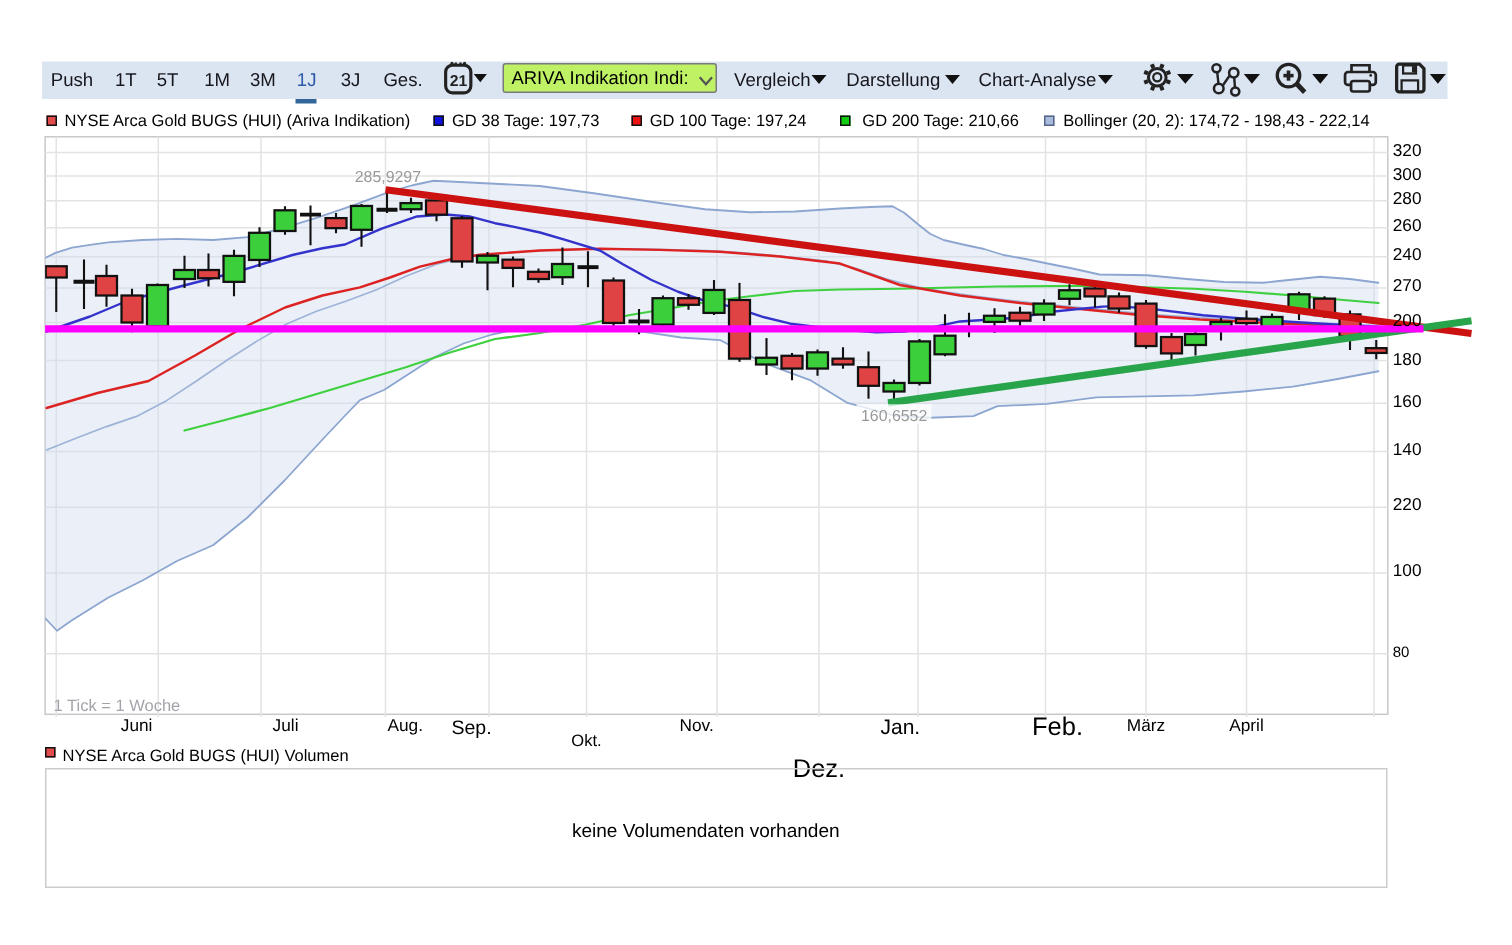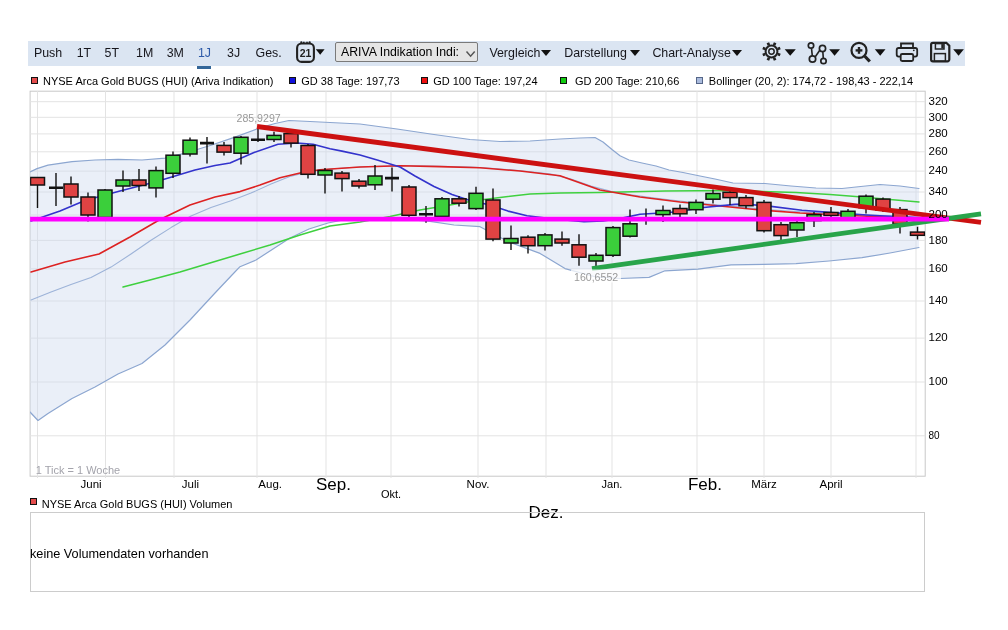--- a/index.html
+++ b/index.html
@@ -18,21 +18,21 @@
 <div style="position:absolute;left:255.6px;top:47.1px;font-size:12.4px;line-height:12.4px;color:#16161c;white-space:nowrap">Ges.</div>
 <div style="position:absolute;left:197px;top:66.3px;width:14px;height:2.7px;background:#336699"></div>
 <svg width="42" height="28" viewBox="288 38 42 28" style="position:absolute;left:288px;top:38px">
 <rect x="297.1" y="43.5" width="16.8" height="18.4" rx="4.5" fill="none" stroke="#222" stroke-width="2.1"></rect>
 <circle cx="301.3" cy="42.3" r="1.1" fill="#222"></circle>
 <circle cx="309.7" cy="42.3" r="1.1" fill="#222"></circle>
 <line x1="303" y1="42.3" x2="308" y2="42.3" stroke="#222" stroke-width="1.2" stroke-dasharray="1.6,1.6"></line>
 <text x="305.6" y="57.3" font-size="10.5" font-weight="bold" fill="#222" text-anchor="middle" font-family="Liberation Sans, sans-serif">21</text>
 <path d="M315.8,49.3 L324.6,49.3 L320.2,54.8 Z" fill="#111"></path>
 </svg>
-<div style="position:absolute;left:334.5px;top:41.9px;width:143.6px;height:20px;background:#e5e5e5;border:1px solid #7a7a7a;border-radius:2px;font-size:12.3px;color:#000;line-height:18px;padding-left:5.5px;white-space:nowrap;overflow:hidden">ARIVA Indikation Indi:</div>
+<div style="position:absolute;left:334.5px;top:41.9px;width:143.6px;height:20px;background:#bef264;border:1px solid #7a7a7a;border-radius:2px;font-size:12.3px;color:#000;line-height:18px;padding-left:5.5px;white-space:nowrap;overflow:hidden">ARIVA Indikation Indi:</div>
 <svg width="14" height="10" viewBox="0 0 14 10" style="position:absolute;left:465px;top:50px">
     <path d="M1.5,1.5 L5.6,6.2 L9.7,1.5" fill="none" stroke="#555" stroke-width="1.5"></path>
   </svg>
 <div style="position:absolute;left:489.4px;top:47.1px;font-size:12.4px;line-height:12.4px;color:#16161c;white-space:nowrap">Vergleich</div>
 <div style="position:absolute;left:540.8px;top:49.8px;width:0;height:0;border-left:5.5px solid transparent;border-right:5.5px solid transparent;border-top:6.5px solid #111"></div>
 <div style="position:absolute;left:564.2px;top:47.1px;font-size:12.4px;line-height:12.4px;color:#16161c;white-space:nowrap">Darstellung</div>
 <div style="position:absolute;left:630.1px;top:49.8px;width:0;height:0;border-left:5.5px solid transparent;border-right:5.5px solid transparent;border-top:6.5px solid #111"></div>
 <div style="position:absolute;left:652.4px;top:47.1px;font-size:12.4px;line-height:12.4px;color:#16161c;white-space:nowrap">Chart-Analyse</div>
 <div style="position:absolute;left:731.9px;top:49.8px;width:0;height:0;border-left:5.5px solid transparent;border-right:5.5px solid transparent;border-top:6.5px solid #111"></div>
 <svg width="220" height="28" viewBox="750 38 220 28" style="position:absolute;left:750px;top:38px">
@@ -243,36 +243,36 @@
 <div style="position:absolute;left:433.2px;top:75.2px;font-size:11.0px;line-height:12px;color:#000;white-space:nowrap">GD 100 Tage: 197,24</div>
 <div style="position:absolute;left:560px;top:77.3px;width:7px;height:7px;background:#11cc11;border:1px solid #111"></div>
 <div style="position:absolute;left:574.9px;top:75.2px;font-size:11.0px;line-height:12px;color:#000;white-space:nowrap">GD 200 Tage: 210,66</div>
 <div style="position:absolute;left:695.5px;top:77.3px;width:7px;height:7px;background:#aabbdd;border:1px solid #556688"></div>
 <div style="position:absolute;left:708.8px;top:75.2px;font-size:11.0px;line-height:12px;color:#000;white-space:nowrap">Bollinger (20, 2): 174,72 - 198,43 - 222,14</div>
 <div style="position:absolute;left:928.5px;top:95.9px;font-size:11.5px;line-height:11.5px;color:#000">320</div>
 <div style="position:absolute;left:928.5px;top:111.5px;font-size:11.5px;line-height:11.5px;color:#000">300</div>
 <div style="position:absolute;left:928.5px;top:128.1px;font-size:11.5px;line-height:11.5px;color:#000">280</div>
 <div style="position:absolute;left:928.5px;top:146.0px;font-size:11.5px;line-height:11.5px;color:#000">260</div>
 <div style="position:absolute;left:928.5px;top:165.3px;font-size:11.5px;line-height:11.5px;color:#000">240</div>
-<div style="position:absolute;left:928.5px;top:186.2px;font-size:11.5px;line-height:11.5px;color:#000">340</div>
+<div style="position:absolute;left:928.5px;top:186.2px;font-size:11.5px;line-height:11.5px;color:#000">270</div>
 <div style="position:absolute;left:928.5px;top:209.2px;font-size:11.5px;line-height:11.5px;color:#000">200</div>
 <div style="position:absolute;left:928.5px;top:234.6px;font-size:11.5px;line-height:11.5px;color:#000">180</div>
 <div style="position:absolute;left:928.5px;top:263.0px;font-size:11.5px;line-height:11.5px;color:#000">160</div>
 <div style="position:absolute;left:928.5px;top:295.2px;font-size:11.5px;line-height:11.5px;color:#000">140</div>
-<div style="position:absolute;left:928.5px;top:332.3px;font-size:11.5px;line-height:11.5px;color:#000">120</div>
+<div style="position:absolute;left:928.5px;top:332.3px;font-size:11.5px;line-height:11.5px;color:#000">220</div>
 <div style="position:absolute;left:928.5px;top:376.2px;font-size:11.5px;line-height:11.5px;color:#000">100</div>
 <div style="position:absolute;left:928.5px;top:430.0px;font-size:10px;line-height:11.5px;color:#000">80</div>
 <div style="position:absolute;left:80.5px;top:479.3px;width:50px;text-align:left;font-size:11.5px;line-height:11.5px;color:#000">Juni</div>
 <div style="position:absolute;left:149px;top:479.3px;width:50px;text-align:right;font-size:11.5px;line-height:11.5px;color:#000">Juli</div>
 <div style="position:absolute;left:232px;top:479.3px;width:50px;text-align:right;font-size:11.5px;line-height:11.5px;color:#000">Aug.</div>
-<div style="position:absolute;left:301px;top:479.3px;width:50px;text-align:right;font-size:17px;line-height:11.5px;color:#000">Sep.</div>
+<div style="position:absolute;left:301px;top:479.3px;width:50px;text-align:left;font-size:13px;line-height:11.5px;color:#000">Sep.</div>
 <div style="position:absolute;left:366px;top:489px;width:50px;text-align:center;font-size:11px;line-height:11.5px;color:#000">Okt.</div>
-<div style="position:absolute;left:453px;top:479.3px;width:50px;text-align:center;font-size:11.5px;line-height:11.5px;color:#000">Nov.</div>
+<div style="position:absolute;left:453px;top:479.3px;width:50px;font-size:11.5px;line-height:11.5px;color:#000">Nov.</div>
 <div style="position:absolute;left:521px;top:507px;width:50px;text-align:center;font-size:17px;line-height:11.5px;color:#000">Dez.</div>
-<div style="position:absolute;left:587px;top:479.3px;width:50px;text-align:center;font-size:11px;line-height:11.5px;color:#000">Jan.</div>
+<div style="position:absolute;left:587px;top:479.3px;width:50px;text-align:left;font-size:14px;line-height:11.5px;color:#000">Jan.</div>
 <div style="position:absolute;left:672px;top:479.3px;width:50px;text-align:right;font-size:17px;line-height:11.5px;color:#000">Feb.</div>
 <div style="position:absolute;left:739px;top:479.3px;width:50px;text-align:center;font-size:11.5px;line-height:11.5px;color:#000">März</div>
 <div style="position:absolute;left:806px;top:479.3px;width:50px;text-align:center;font-size:11.5px;line-height:11.5px;color:#000">April</div>
 
 <div style="position:absolute;left:30px;top:498.4px;width:7px;height:7px;background:#e34c4c;border:1px solid #111"></div>
 <div style="position:absolute;left:41.7px;top:497.6px;font-size:11px;line-height:12px;color:#000;white-space:nowrap">NYSE Arca Gold BUGS (HUI) Volumen</div>
 <div style="position:absolute;left:30px;top:512px;width:895.3px;height:79.5px;border:1px solid #ccc;"></div>
-<div style="position:absolute;left:30px;top:546.5px;width:881px;font-size:12.7px;color:#000">keine Volumendaten vorhanden</div>
+<div style="position:absolute;left:30px;top:546.5px;width:881px;text-align:center;font-size:12.7px;color:#000">keine Volumendaten vorhanden</div>
 
 </body></html>

